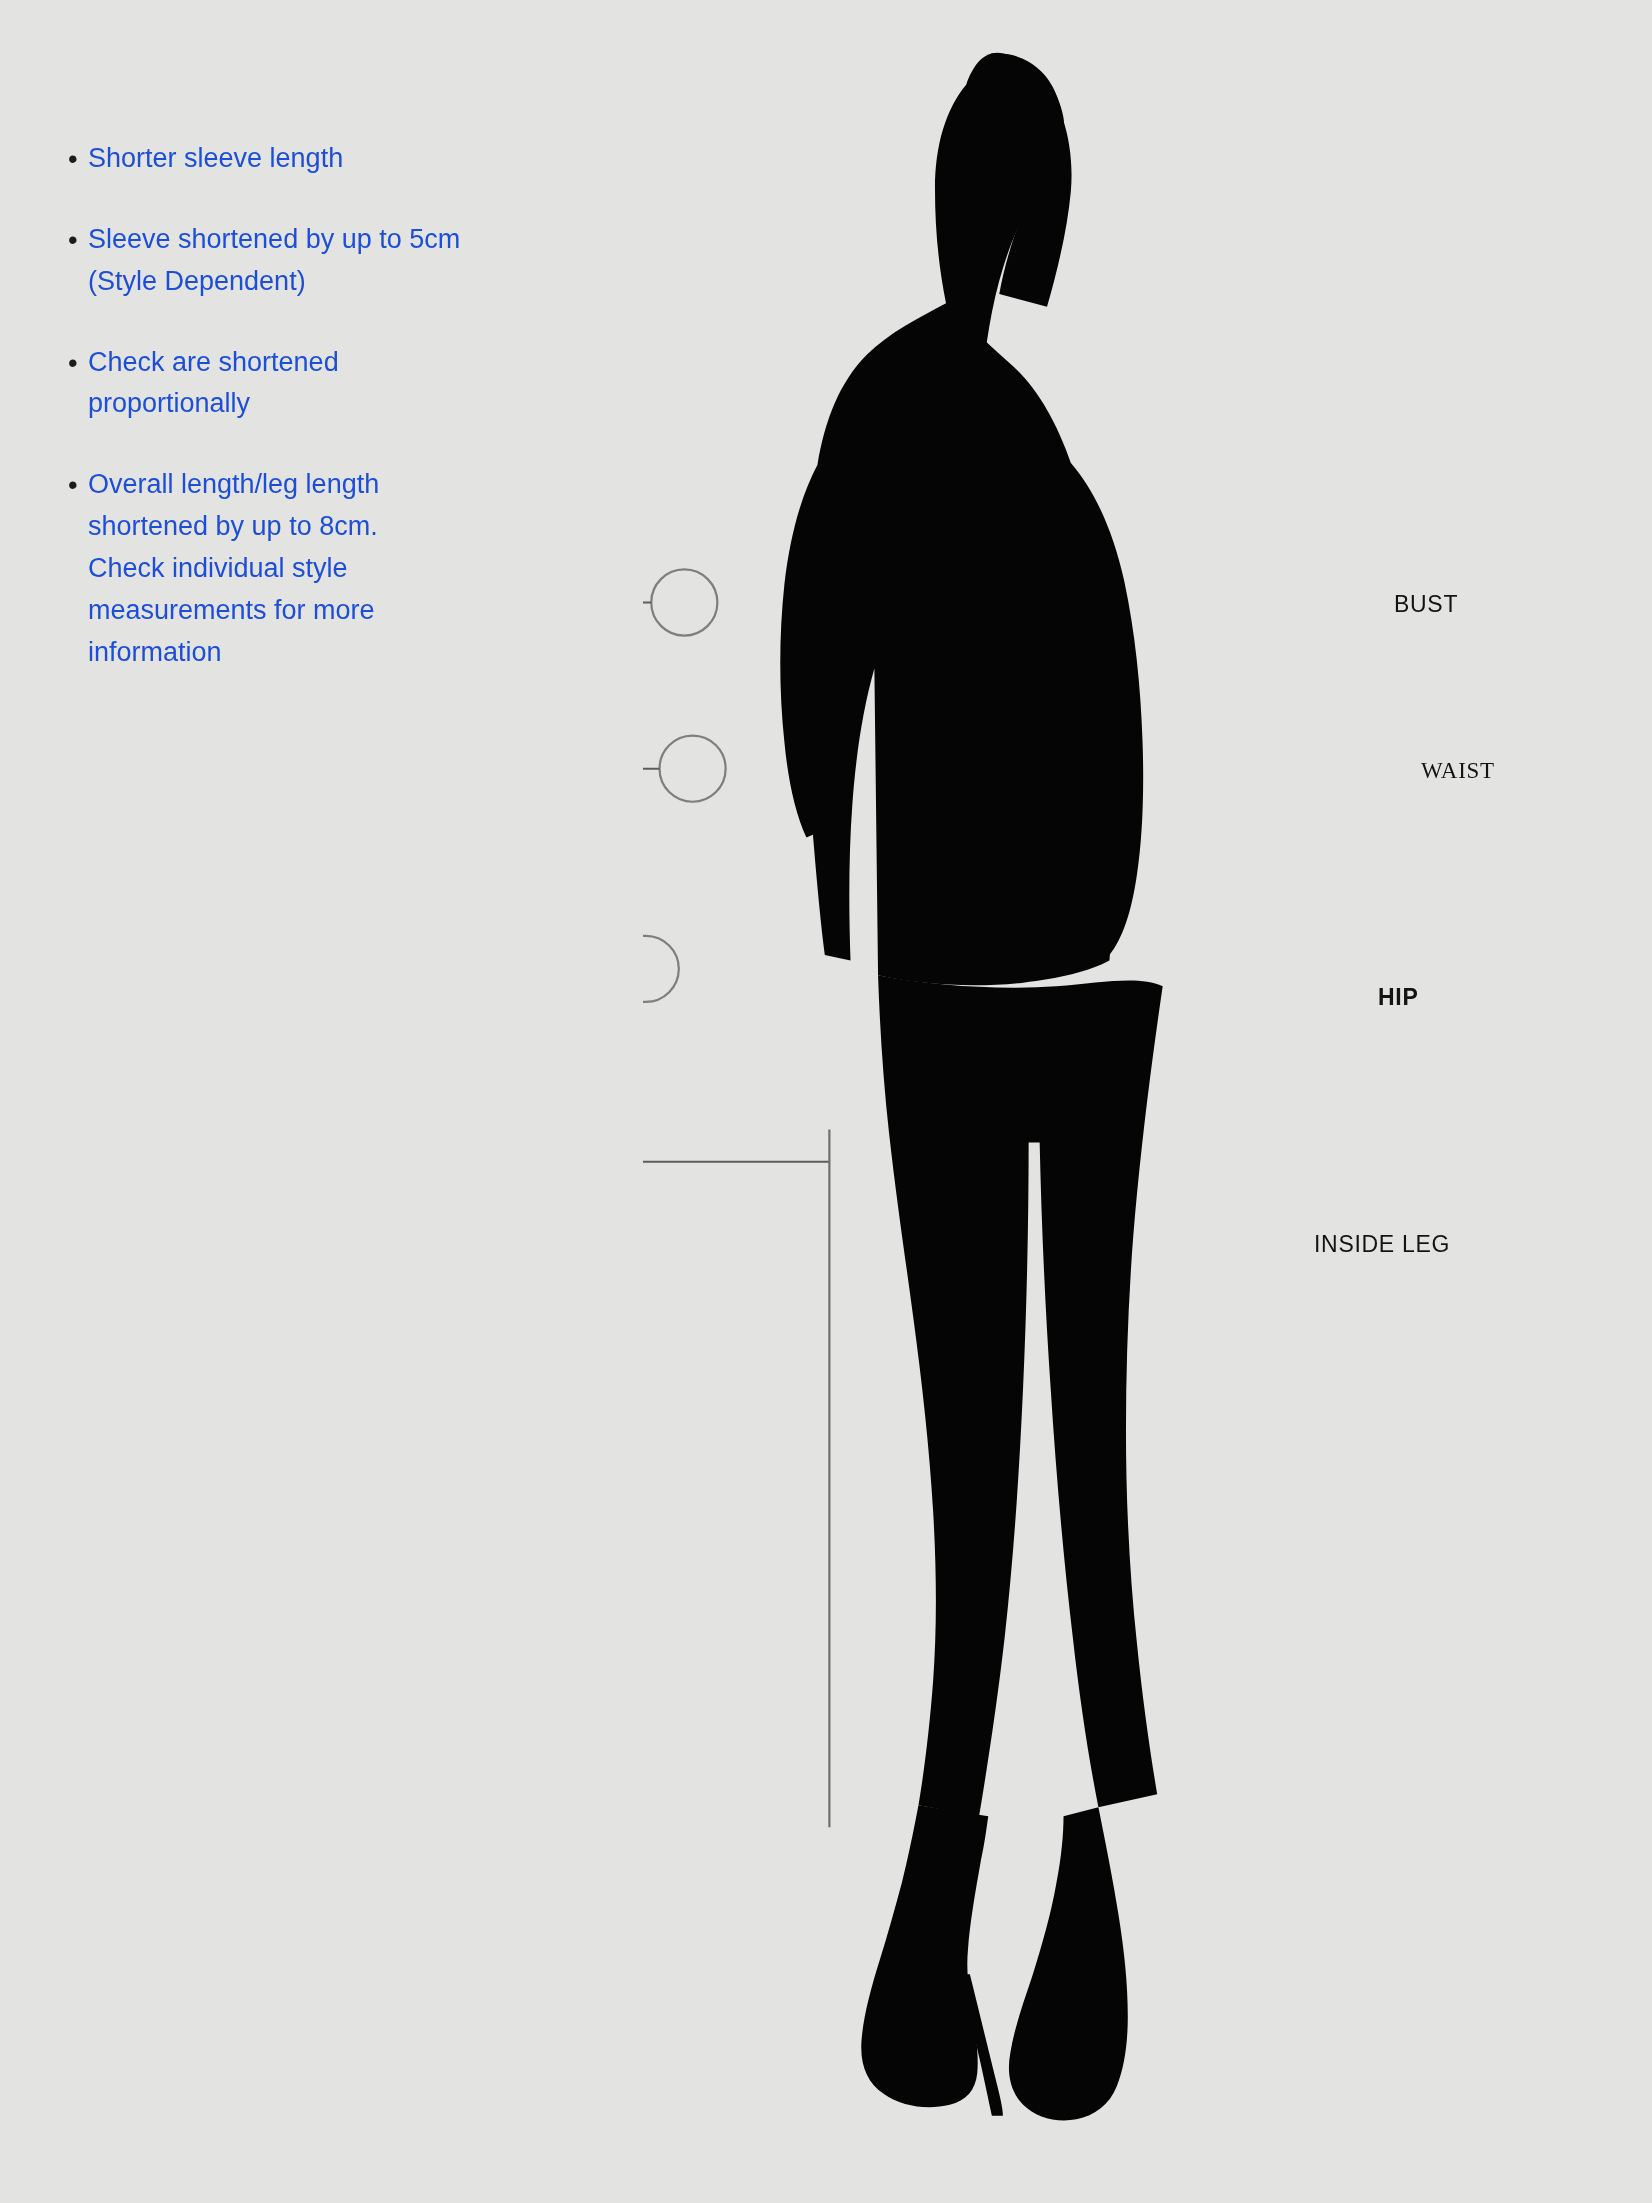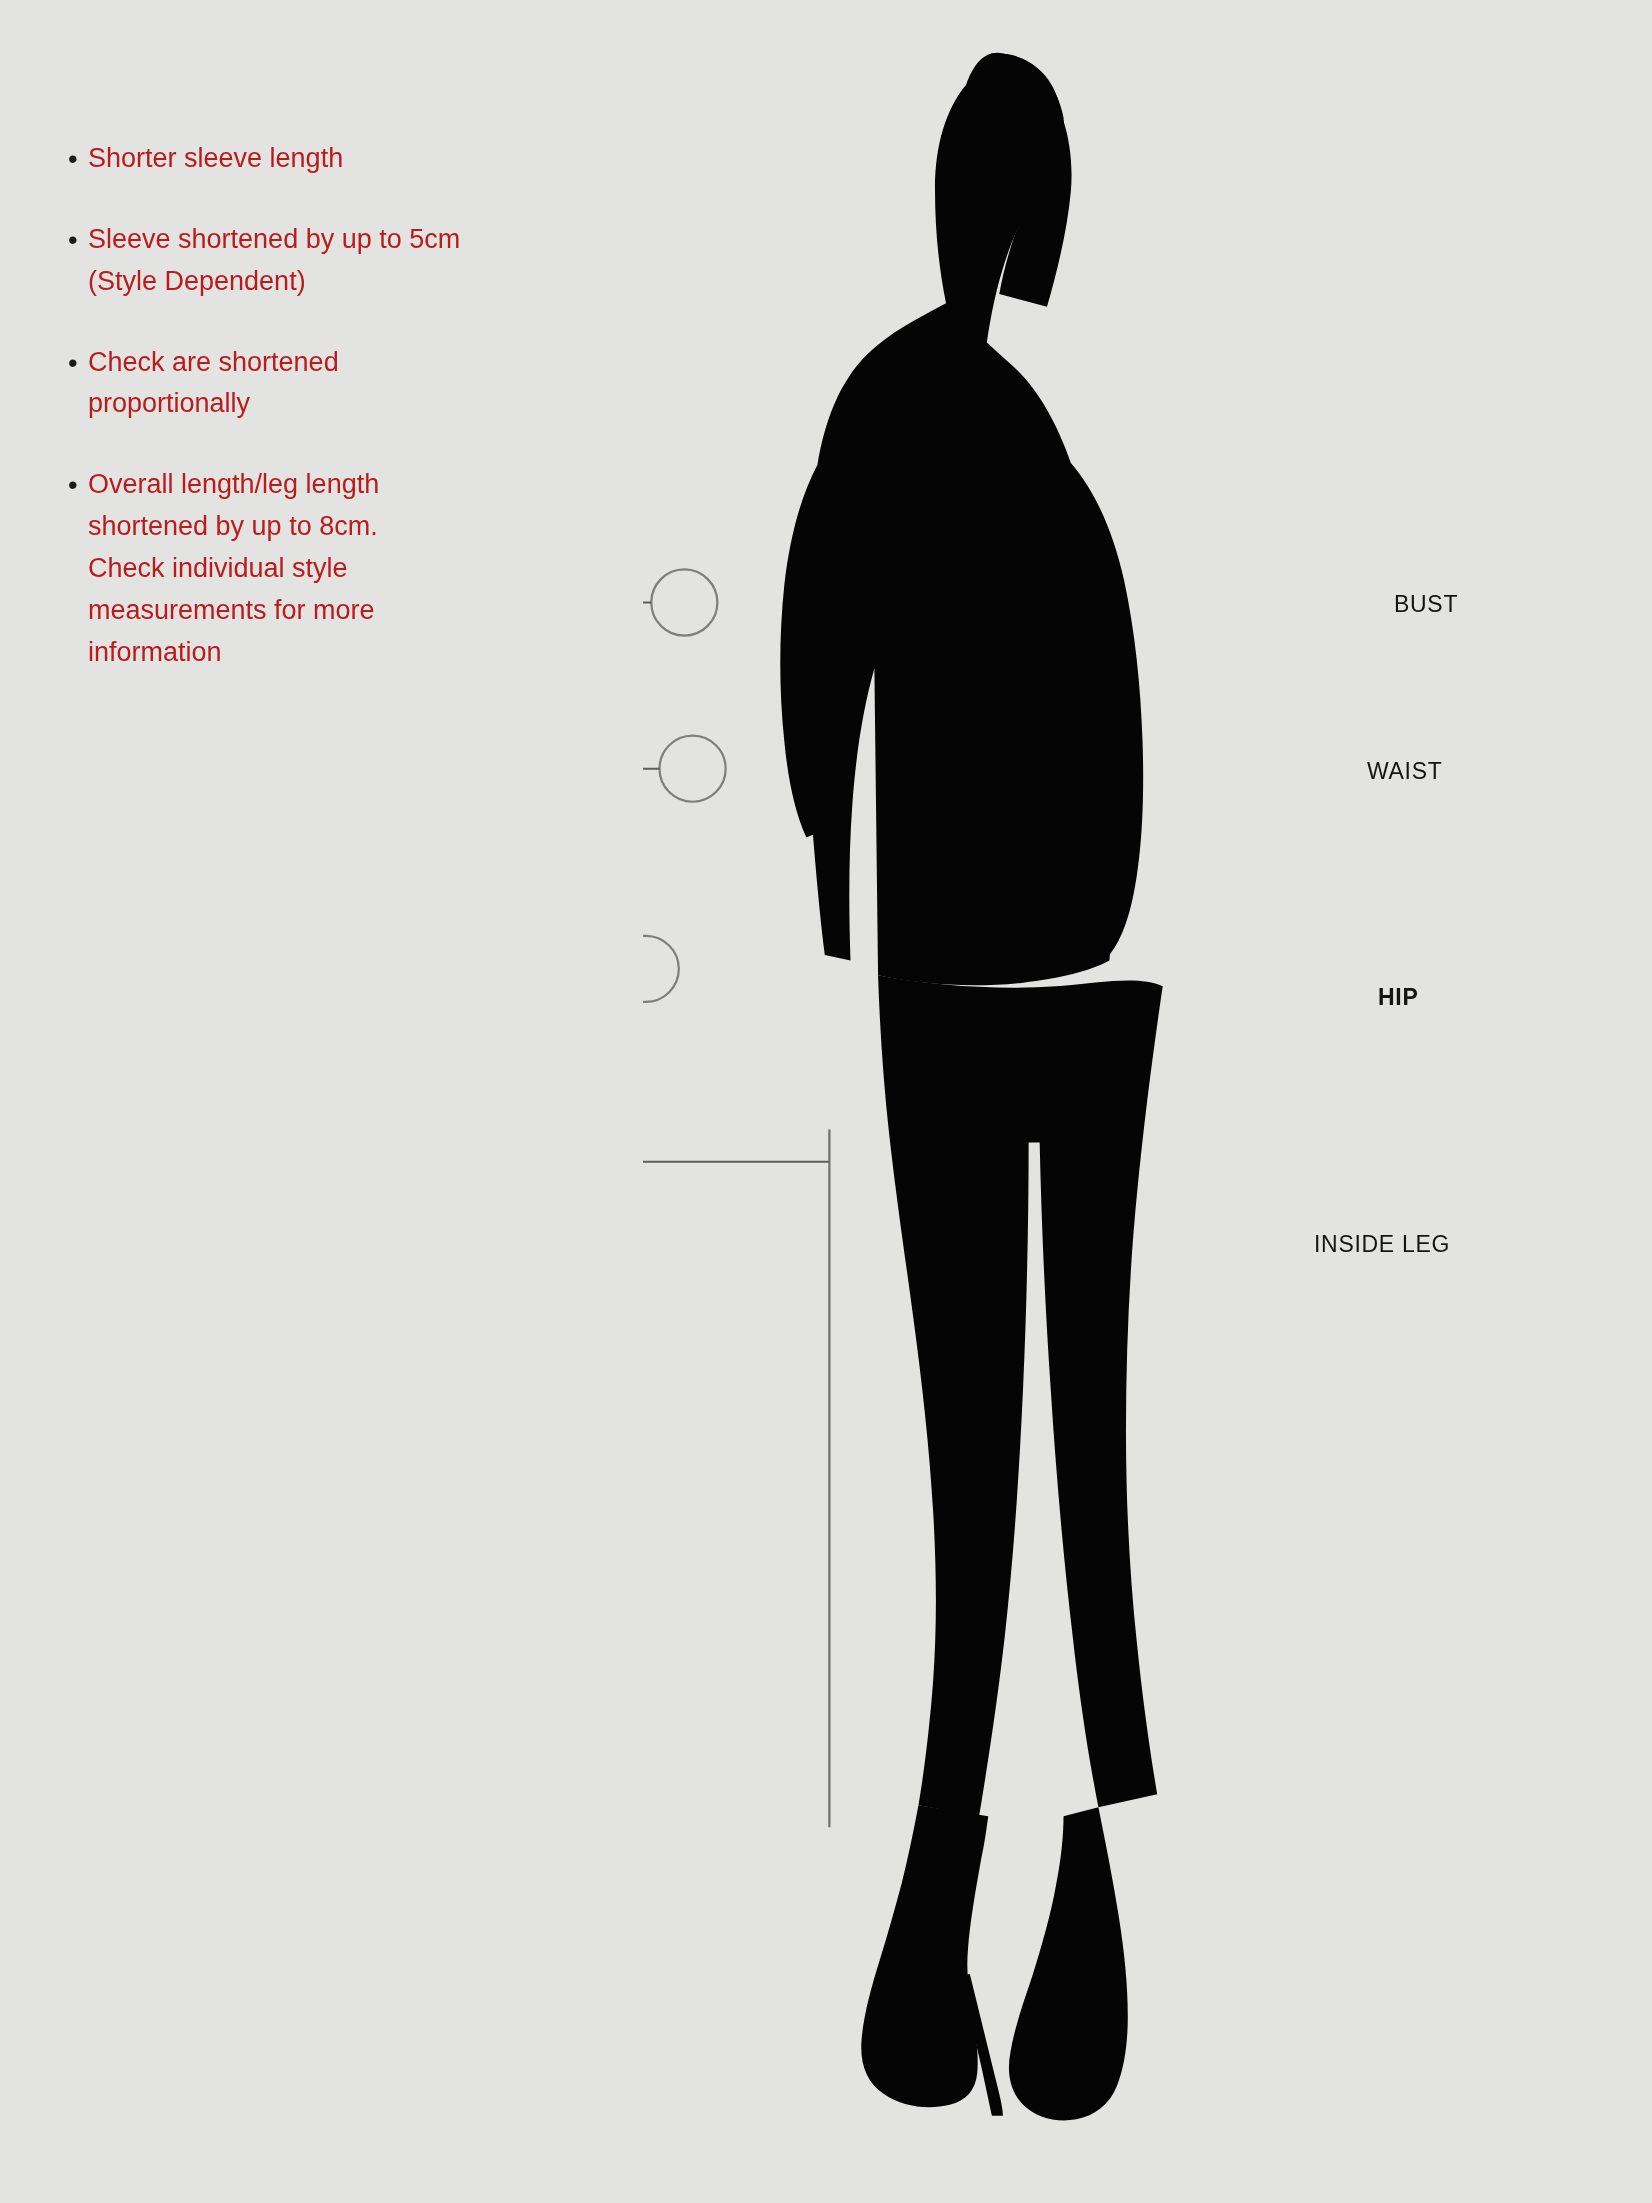--- a/index.html
+++ b/index.html
@@ -43,21 +43,21 @@
   }
   .bullet-dot {
     width: 20px;
     flex: 0 0 20px;
     color: #1b1b1b;
     font-size: 27.5px;
     line-height: 1.52;
     text-align: left;
   }
   .bullet-text {
-    color: #b91c1c;
+    color: #1d4ed8;
     font-size: 27px;
     line-height: 1.55;
     flex: 1 1 auto;
     white-space: pre-line;
   }
 
   
   #figure-area {
     position: absolute;
     left: 643px;
@@ -73,21 +73,21 @@
 
   
   .callout-label {
     position: absolute;
     font-size: 23px;
     letter-spacing: 0.7px;
     color: #141414;
     white-space: nowrap;
   }
   #label-bust   { left: 751px;  top: 591px; }
-  #label-waist  { left: 724px;  top: 758px; }
+  #label-waist  { left: 778px;  top: 758px; font-family: Liberation Serif, serif; }
   #label-hip    { left: 735px;  top: 984px; font-weight: bold; }
   #label-inside-leg { left: 671px; top: 1187px; margin-top: 44px; }
 </style>
 </head>
 <body>
 
 <div id="page">
 
   <div id="text-panel">
 

